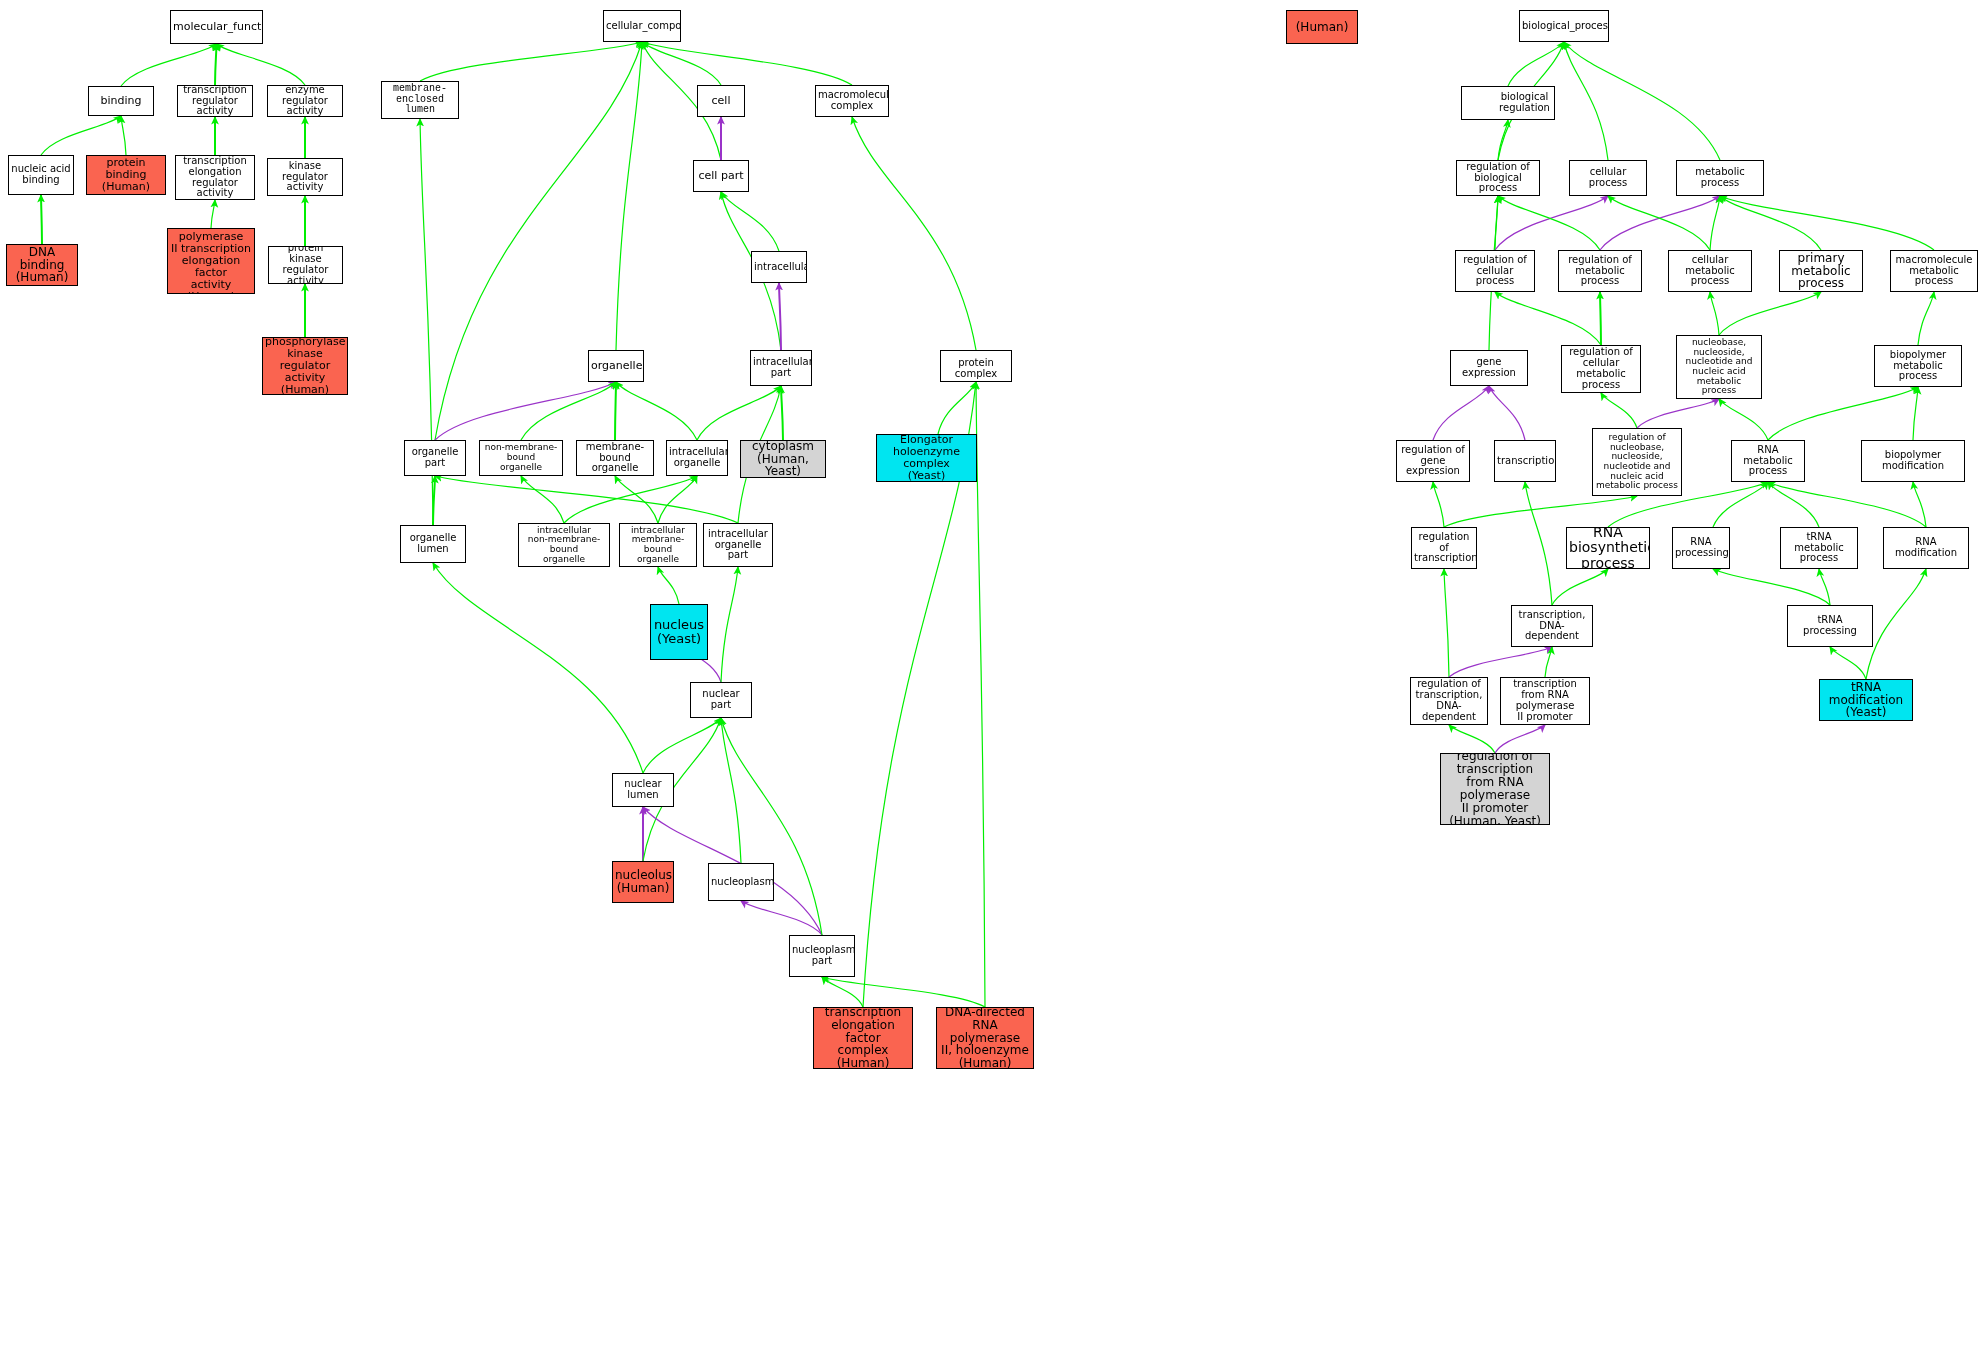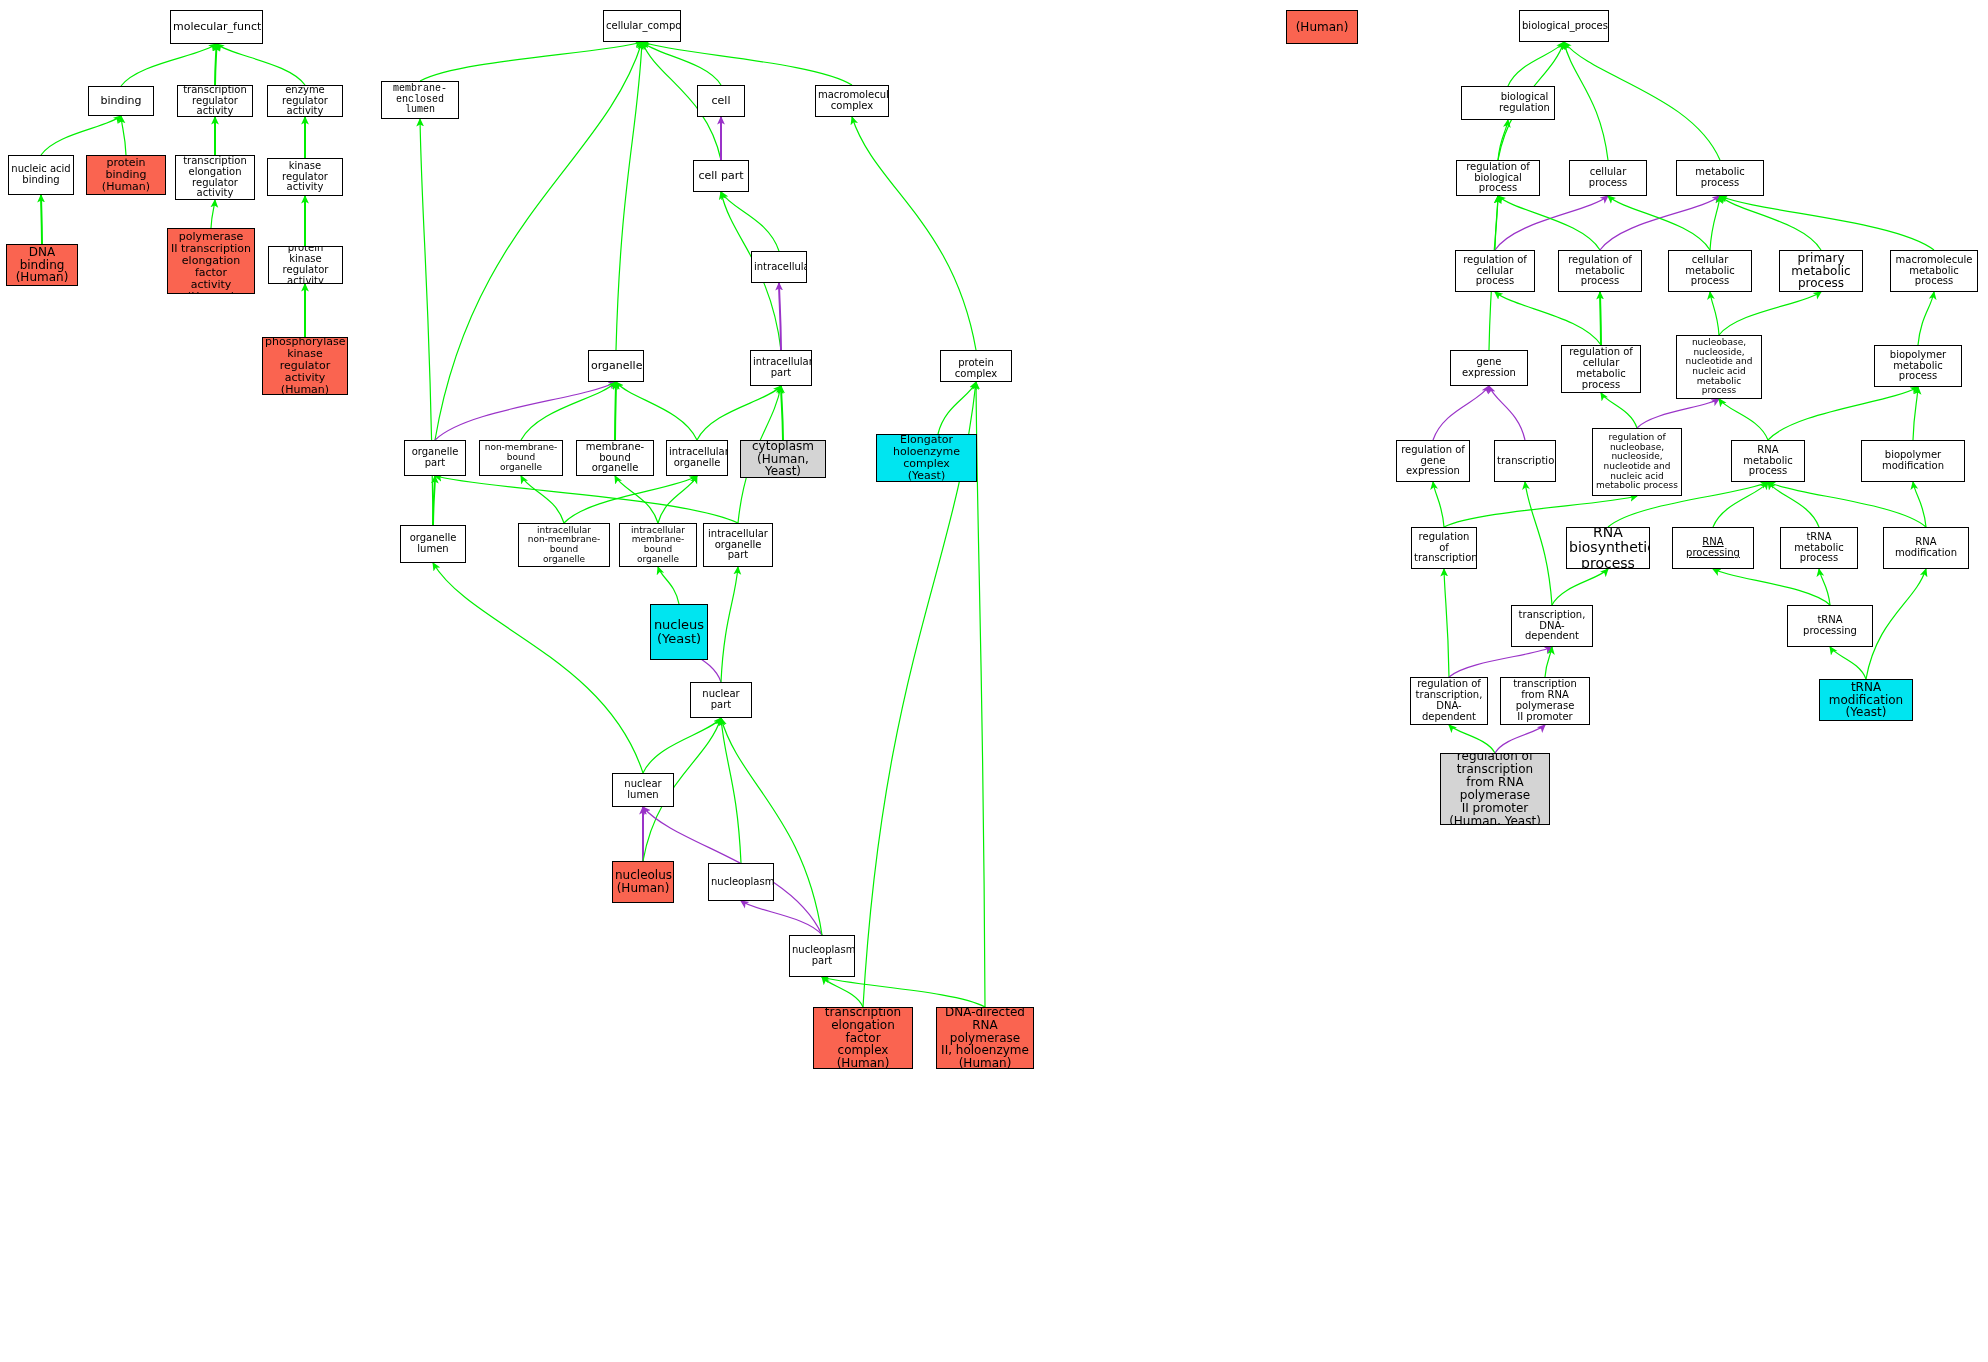--- a/index.html
+++ b/index.html
@@ -320,21 +320,21 @@
       </div>
       <div class="node fill-white" style="left: 1861px; top: 440px; width: 104px; height: 42px; font-size: 10px;">
         <span class="lbl">biopolymer modification</span>
       </div>
       <div class="node fill-white" style="left: 1411px; top: 527px; width: 66px; height: 42px; font-size: 10px;">
         <span class="lbl">regulation of<br>transcription</span>
       </div>
       <div class="node fill-white" style="left: 1566px; top: 527px; width: 84px; height: 42px; font-size: 14px;">
         <span class="lbl">RNA biosynthetic<br>process</span>
       </div>
-      <div class="node fill-white" style="left: 1672px; top: 527px; width: 82px; height: 42px; font-size: 10px; text-decoration: underline;">
+      <div class="node fill-white" style="left: 1672px; top: 527px; width: 58px; height: 42px; font-size: 10px;">
         <span class="lbl">RNA processing</span>
       </div>
       <div class="node fill-white" style="left: 1780px; top: 527px; width: 78px; height: 42px; font-size: 10px;">
         <span class="lbl">tRNA metabolic<br>process</span>
       </div>
       <div class="node fill-white" style="left: 1883px; top: 527px; width: 86px; height: 42px; font-size: 10px;">
         <span class="lbl">RNA modification</span>
       </div>
       <div class="node fill-white" style="left: 1511px; top: 605px; width: 82px; height: 42px; font-size: 10px;">
         <span class="lbl">transcription,<br>DNA-dependent</span>

